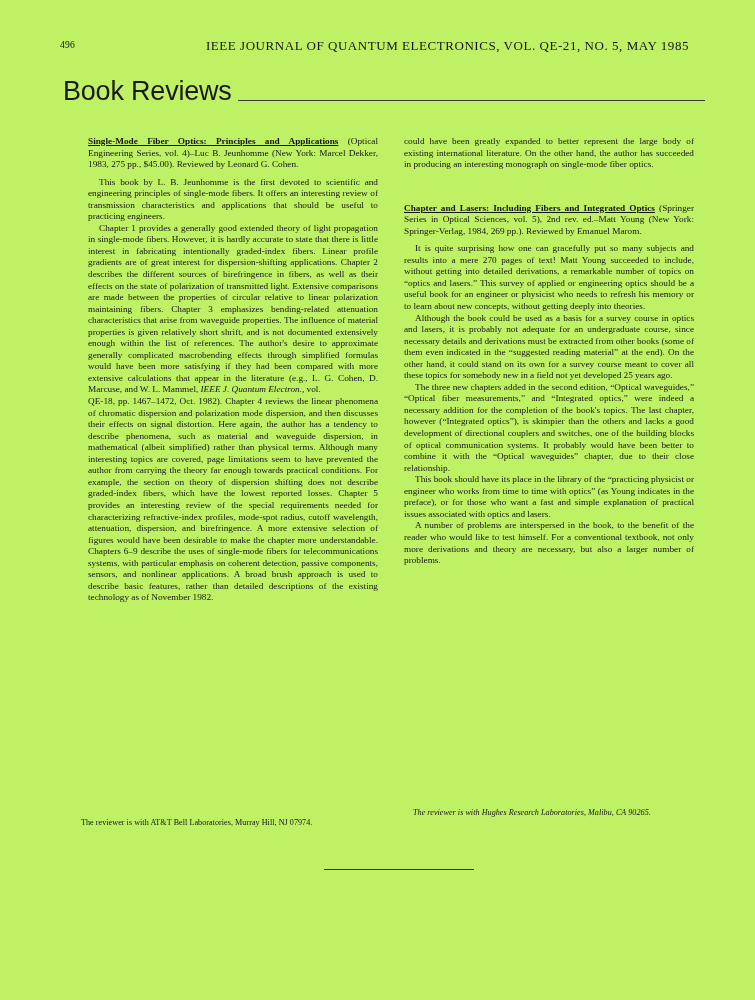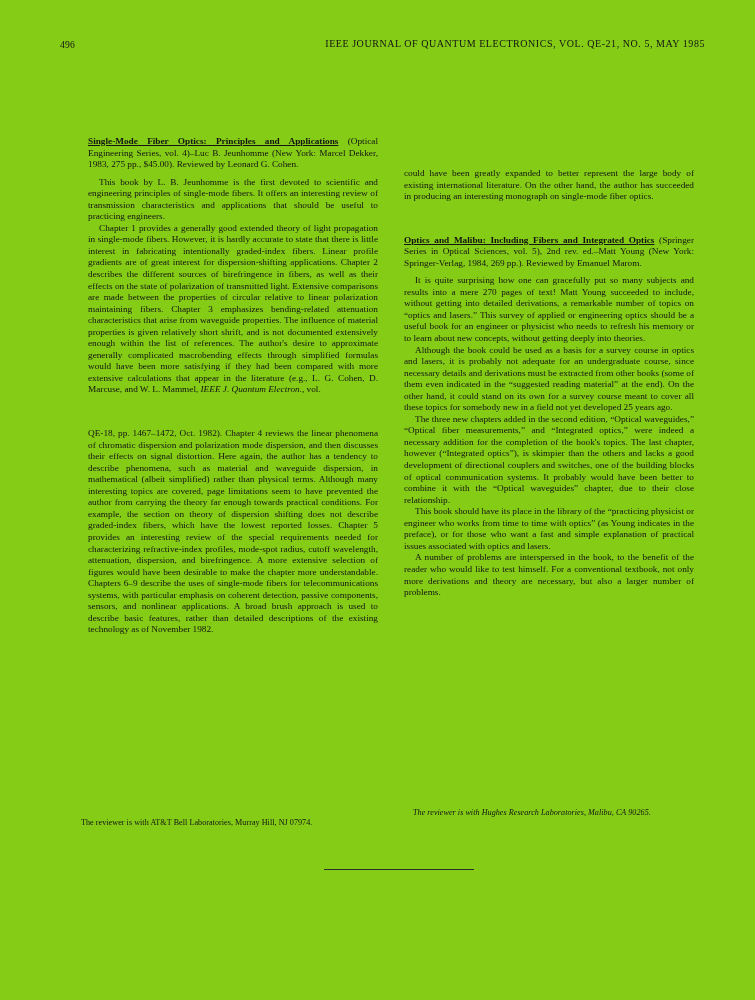--- a/index.html
+++ b/index.html
@@ -14,21 +14,21 @@
     position: relative;
     font-family: "Liberation Serif", "DejaVu Serif", serif;
     color: #141414;
     overflow: hidden;
   }
   .page {
     position: absolute;
     left: 0; top: 0;
     width: 755px;
     height: 1000px;
-    background: #84cc16;
+    background: #bef264;
   }
   
   .running-head {
     position: absolute;
     left: 60px;
     top: 38px;
     width: 645px;
     height: 16px;
     font-size: 9.3px;
     letter-spacing: 0.45px;
@@ -36,23 +36,23 @@
   .folio {
     position: absolute;
     left: 0;
     top: 1px;
     font-size: 9.6px;
     letter-spacing: 0.2px;
     font-family: "Liberation Serif", serif;
   }
   .journal-line {
     position: absolute;
-    right: 0;
+    right: 16px;
     top: 0;
-    font-size: 10px;
+    font-size: 13px;
     letter-spacing: 0.55px;
     white-space: nowrap;
   }
   
   .section-title-wrap {
     position: absolute;
     left: 63px;
     top: 70px;
     width: 642px;
     height: 36px;
@@ -93,21 +93,21 @@
   p.body {
     margin: 0;
     font-size: 9.25px;
     line-height: 11.55px;
     text-align: justify;
     text-indent: 11px;
     hyphens: auto;
     -webkit-hyphens: auto;
     word-spacing: -0.05px;
   }
-  p.body.noindent { text-indent: 0; margin-top: 32px; }
+  p.body.noindent { text-indent: 0; }
 
   .book-head {
     margin: 0;
     font-size: 9.25px;
     line-height: 11.55px;
     text-align: justify;
     text-indent: 0;
   }
   .book-head .t { font-weight: bold; text-decoration: underline; }
   .book-head .rev { }
@@ -140,20 +140,24 @@
 </head>
 <body>
 
 <div class="page">
 
   <div class="running-head">
     <span class="folio">496</span>
     <span class="journal-line">IEEE JOURNAL OF QUANTUM ELECTRONICS, VOL. QE-21, NO. 5, MAY 1985</span>
   </div>
 
+  <div class="section-title-wrap">
+    <span class="section-title">Book Reviews</span>
+    <span class="section-rule"></span>
+  </div>
 
   <div class="columns">
 
     <div class="col col-left">
 
       <p class="book-head"><span class="t">Single-Mode Fiber Optics: Principles and Applications</span><span> (Optical Engineering Series, vol. 4)–Luc B. Jeunhomme (New York: Marcel Dekker, 1983, 275 pp., $45.00). </span><span class="rev">Reviewed by Leonard G. Cohen.</span></p>
 
       <div class="gap-sm"></div>
 
       <p class="body">This book by L. B. Jeunhomme is the first devoted to scientific and engineering principles of single-mode fibers. It offers an interesting review of transmission characteristics and applications that should be useful to practicing engineers.</p>
@@ -163,21 +167,21 @@
       <p class="body noindent">QE-18, pp. 1467–1472, Oct. 1982). Chapter 4 reviews the linear phenomena of chromatic dispersion and polarization mode dispersion, and then discusses their effects on signal distortion. Here again, the author has a tendency to describe phenomena, such as material and waveguide dispersion, in mathematical (albeit simplified) rather than physical terms. Although many interesting topics are covered, page limitations seem to have prevented the author from carrying the theory far enough towards practical conditions. For example, the section on theory of dispersion shifting does not describe graded-index fibers, which have the lowest reported losses. Chapter 5 provides an interesting review of the special requirements needed for characterizing refractive-index profiles, mode-spot radius, cutoff wavelength, attenuation, dispersion, and birefringence. A more extensive selection of figures would have been desirable to make the chapter more understandable. Chapters 6–9 describe the uses of single-mode fibers for telecommunications systems, with particular emphasis on coherent detection, passive components, sensors, and nonlinear applications. A broad brush approach is used to describe basic features, rather than detailed descriptions of the existing technology as of November 1982.</p>
 
     </div>
 
     <div class="col col-right">
 
       <p class="body noindent">could have been greatly expanded to better represent the large body of existing international literature. On the other hand, the author has succeeded in producing an interesting monograph on single-mode fiber optics.</p>
 
       <div class="gap-lg"></div>
 
-      <p class="book-head"><span class="t">Optics and Malibu: Including Fibers and Integrated Optics</span><span> (Springer Series in Optical Sciences, vol. 5), 2nd rev. ed.–Matt Young (New York: Springer-Verlag, 1984, 269 pp.). </span><span class="rev">Reviewed by Emanuel Marom.</span></p>
+      <p class="book-head"><span class="t">Chapter and Lasers: Including Fibers and Integrated Optics</span><span> (Springer Series in Optical Sciences, vol. 5), 2nd rev. ed.–Matt Young (New York: Springer-Verlag, 1984, 269 pp.). </span><span class="rev">Reviewed by Emanuel Marom.</span></p>
 
       <div class="gap-sm"></div>
 
       <p class="body">It is quite surprising how one can gracefully put so many subjects and results into a mere 270 pages of text! Matt Young succeeded to include, without getting into detailed derivations, a remarkable number of topics on “optics and lasers.” This survey of applied or engineering optics should be a useful book for an engineer or physicist who needs to refresh his memory or to learn about new concepts, without getting deeply into theories.</p>
       <p class="body">Although the book could be used as a basis for a survey course in optics and lasers, it is probably not adequate for an undergraduate course, since necessary details and derivations must be extracted from other books (some of them even indicated in the “suggested reading material” at the end). On the other hand, it could stand on its own for a survey course meant to cover all these topics for somebody new in a field not yet developed 25 years ago.</p>
       <p class="body">The three new chapters added in the second edition, “Optical waveguides,” “Optical fiber measurements,” and “Integrated optics,” were indeed a necessary addition for the completion of the book's topics. The last chapter, however (“Integrated optics”), is skimpier than the others and lacks a good development of directional couplers and switches, one of the building blocks of optical communication systems. It probably would have been better to combine it with the “Optical waveguides” chapter, due to their close relationship.</p>
       <p class="body">This book should have its place in the library of the “practicing physicist or engineer who works from time to time with optics” (as Young indicates in the preface), or for those who want a fast and simple explanation of practical issues associated with optics and lasers.</p>
       <p class="body">A number of problems are interspersed in the book, to the benefit of the reader who would like to test himself. For a conventional textbook, not only more derivations and theory are necessary, but also a larger number of problems.</p>
     </div>
   </div>

